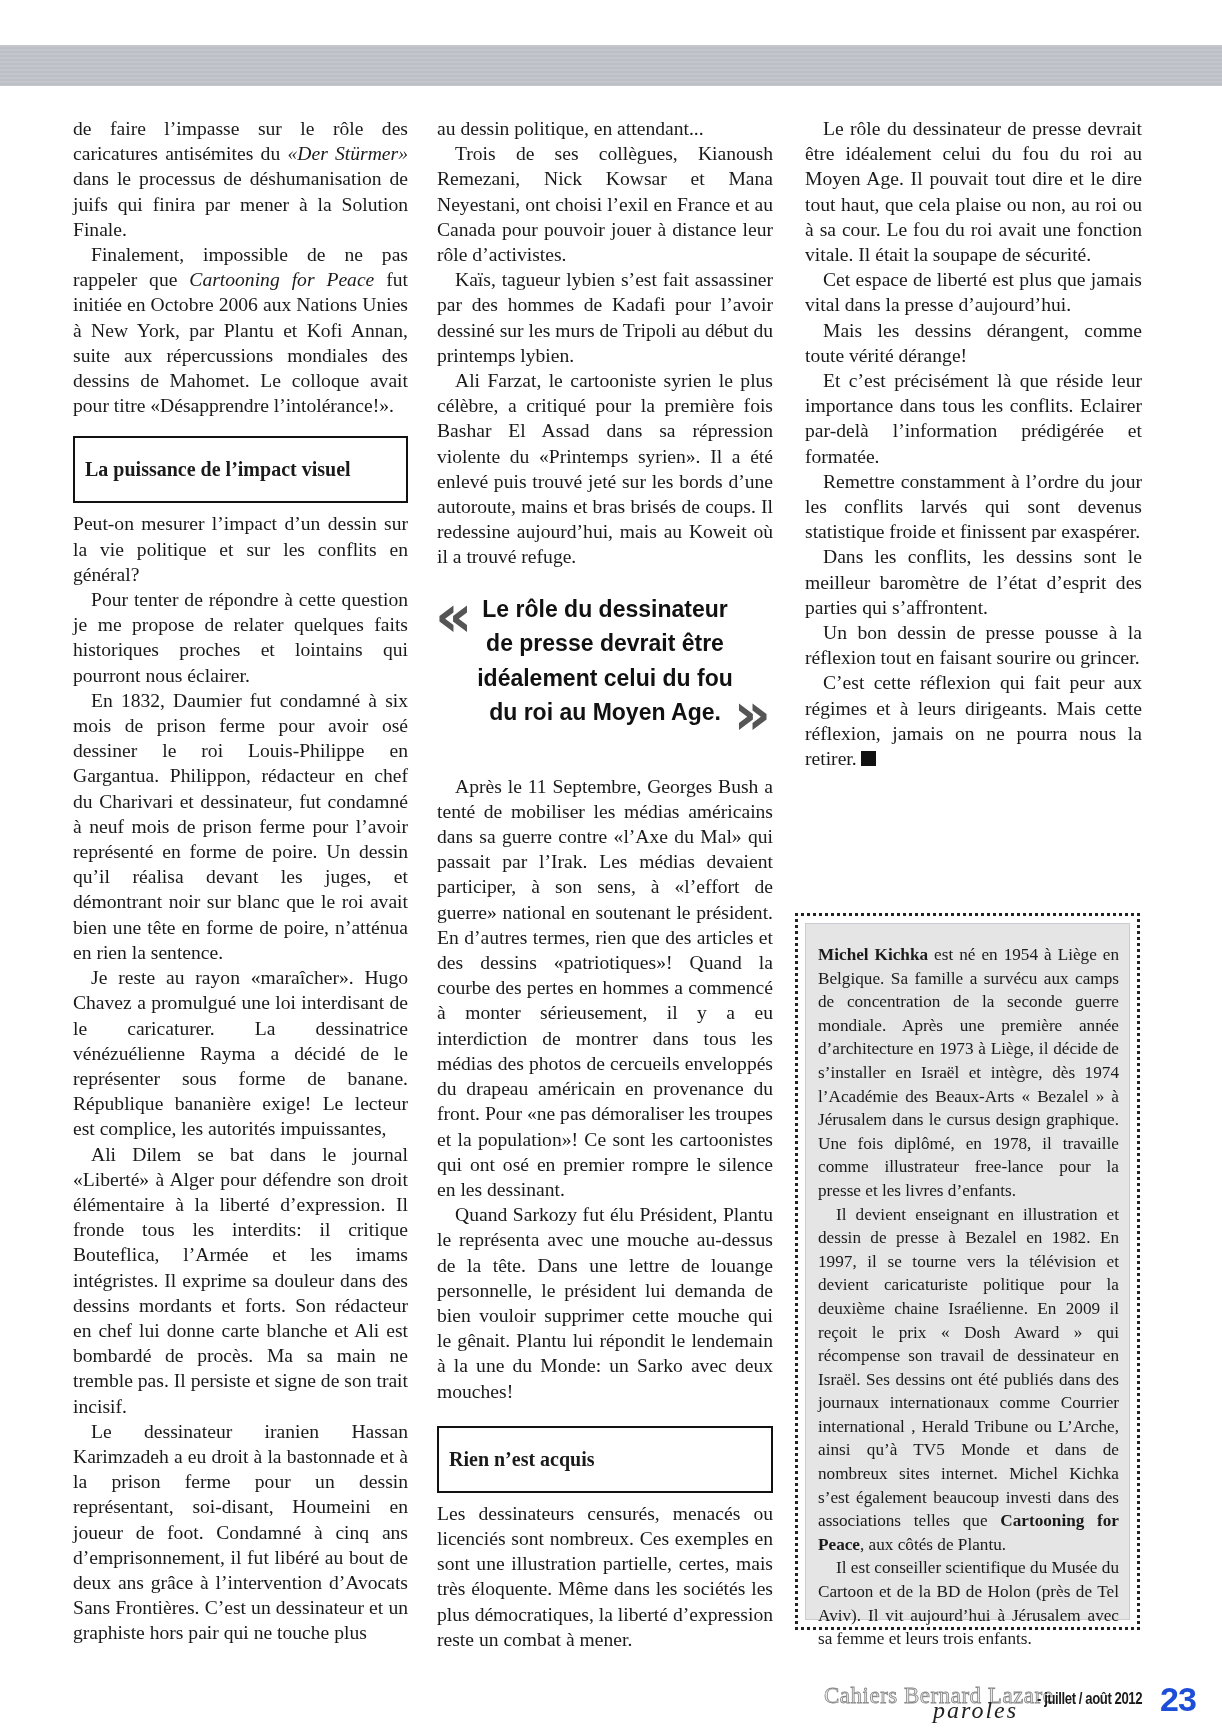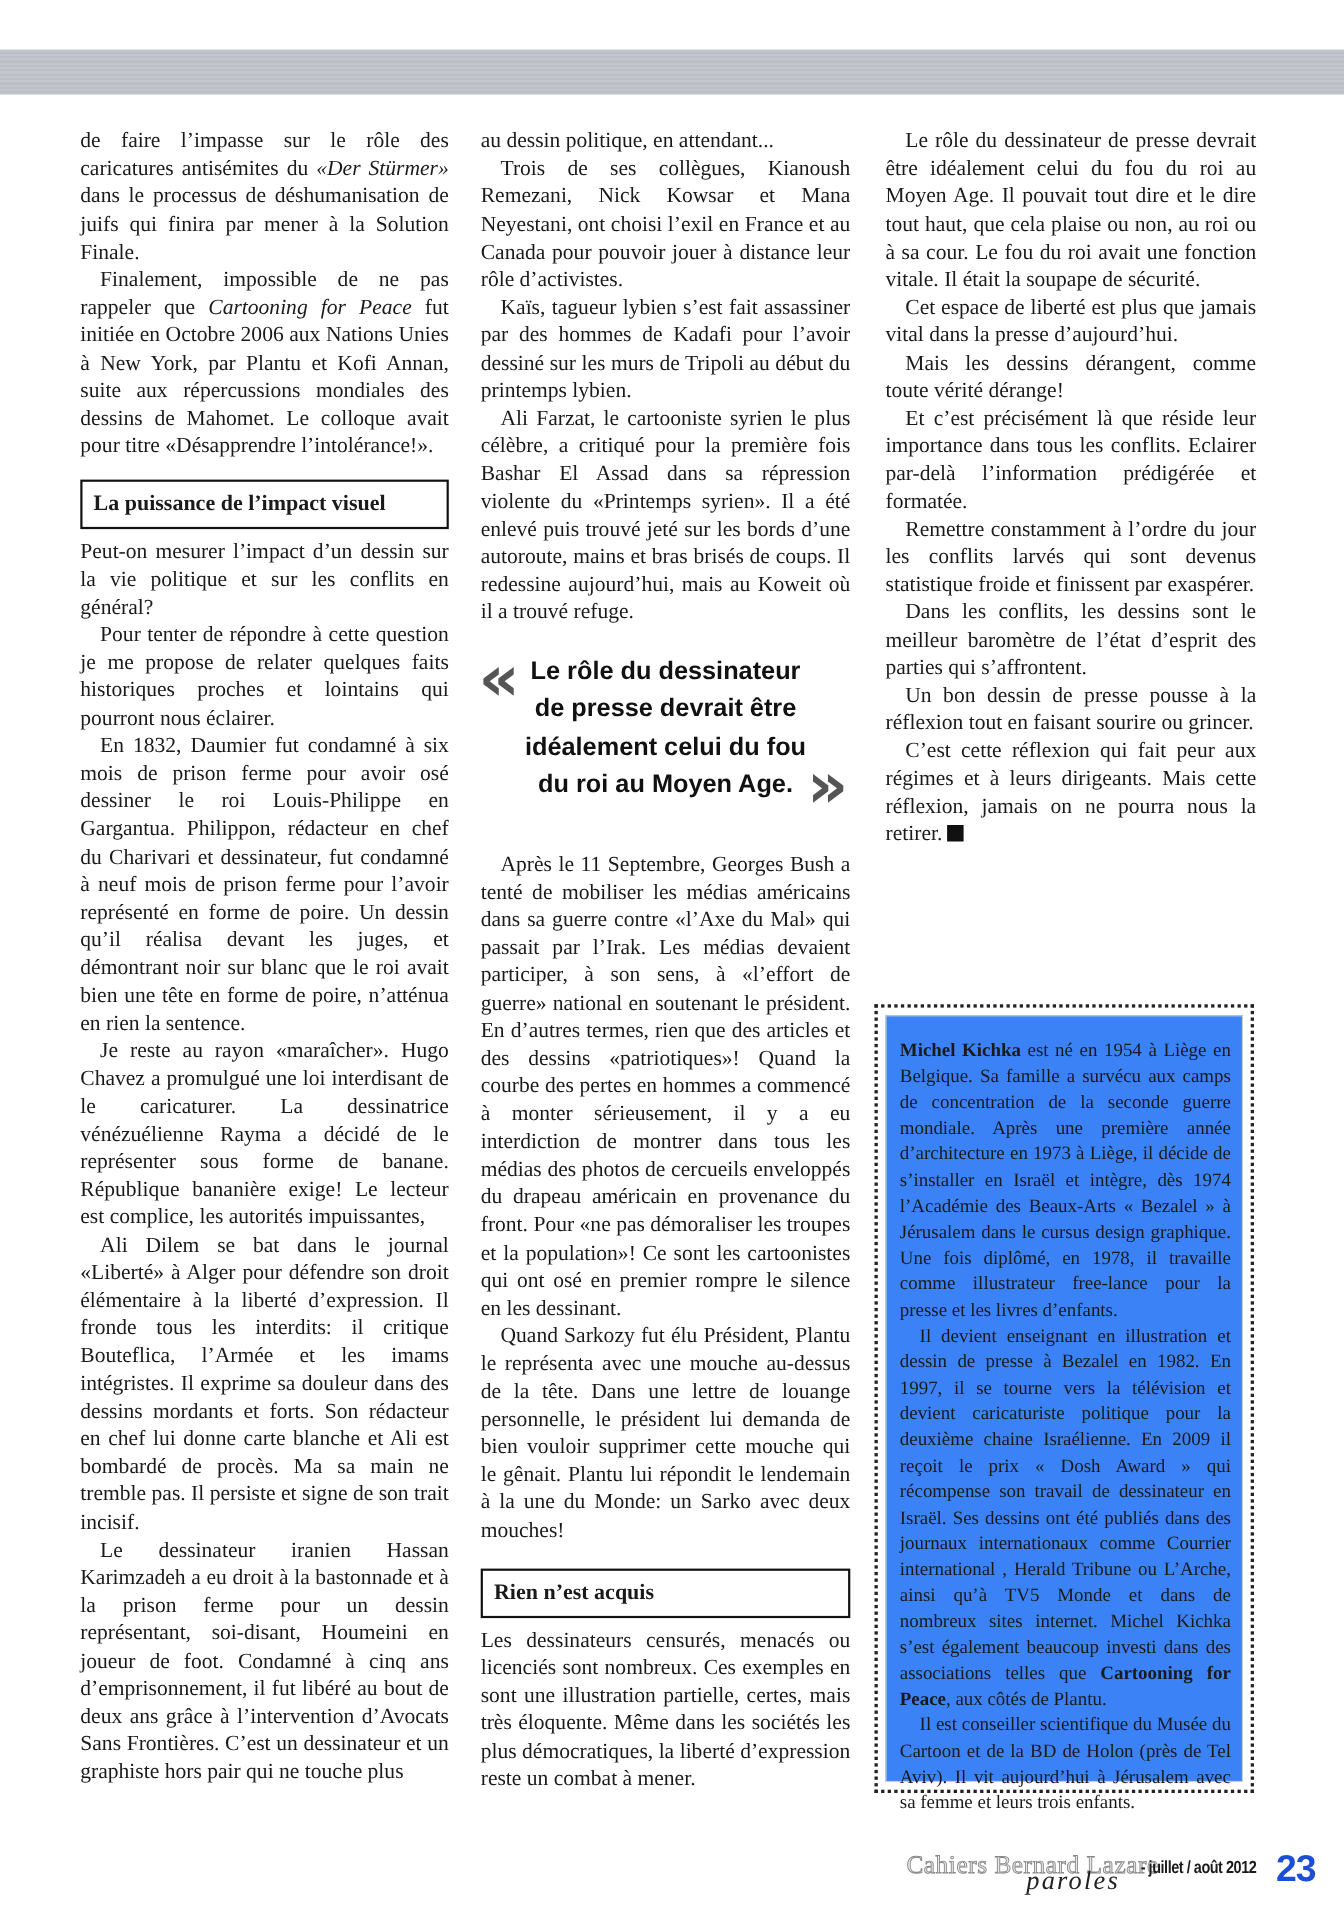--- a/index.html
+++ b/index.html
@@ -13,41 +13,41 @@
   }
   .col { position: absolute; top: 116px; font-size: 19.6px; line-height: 25.2px; text-align: justify; hyphens: none; }
   .col1 { left: 73px; width: 335px; }
   .col2 { left: 437px; width: 336px; }
   .col3 { left: 805px; width: 337px; }
   .col p { margin: 0; }
   .col p.indent { text-indent: 18px; }
   .col p.noindent { text-indent: 0; }
   .subhead {
     border: 2px solid #111; font-weight: bold; font-size: 20px; line-height: 33px;
-    padding: 4px 10px; margin: 18px 0 8px 0; text-align: left; box-sizing: border-box;
+    padding: 15px 10px; margin: 18px 0 8px 0; text-align: left; box-sizing: border-box;
   }
   .pullquote {
     position: relative; margin: 22px 0 44px 0; text-align: center;
     font-family: "Liberation Sans", "DejaVu Sans", sans-serif; font-weight: bold;
     font-size: 23px; line-height: 34.5px; color: #111;
   }
   .pq-open, .pq-close {
     font-size: 58px; line-height: 40px; color: #555; font-weight: bold;
     position: absolute; font-family: "DejaVu Sans", sans-serif;
   }
   .pq-open { left: -2px; top: 4px; }
   .pq-close { right: 2px; bottom: -4px; }
   .endmark { display: inline-block; width: 15px; height: 15px; background: #111; vertical-align: -1px; margin-left: 4px; }
   .bio-outer {
     position: absolute; left: 795px; top: 913px; width: 345px; height: 717px;
     border: 3px dotted #222; box-sizing: border-box; background: #fff;
   }
   .bio-inner {
     position: absolute; left: 7px; top: 7px; right: 7px; bottom: 7px;
-    background: #3b82f6; border: 1px solid #c9ccd0;
+    background: #e5e5e5; border: 1px solid #c9ccd0;
     font-size: 17.2px; line-height: 23.6px; text-align: justify; padding: 19px 10px 0 12px; box-sizing: border-box;
   }
   .bio-inner p { margin: 0; }
   .bio-inner p.indent { text-indent: 18px; }
   .bio-inner b { font-weight: bold; }
   .footer-logo {
     position: absolute; left: 820px; top: 1683px; width: 200px; height: 45px;
   }
   .logo-script {
     position: absolute; left: 4px; top: 0; font-family: "Liberation Serif", serif; 

